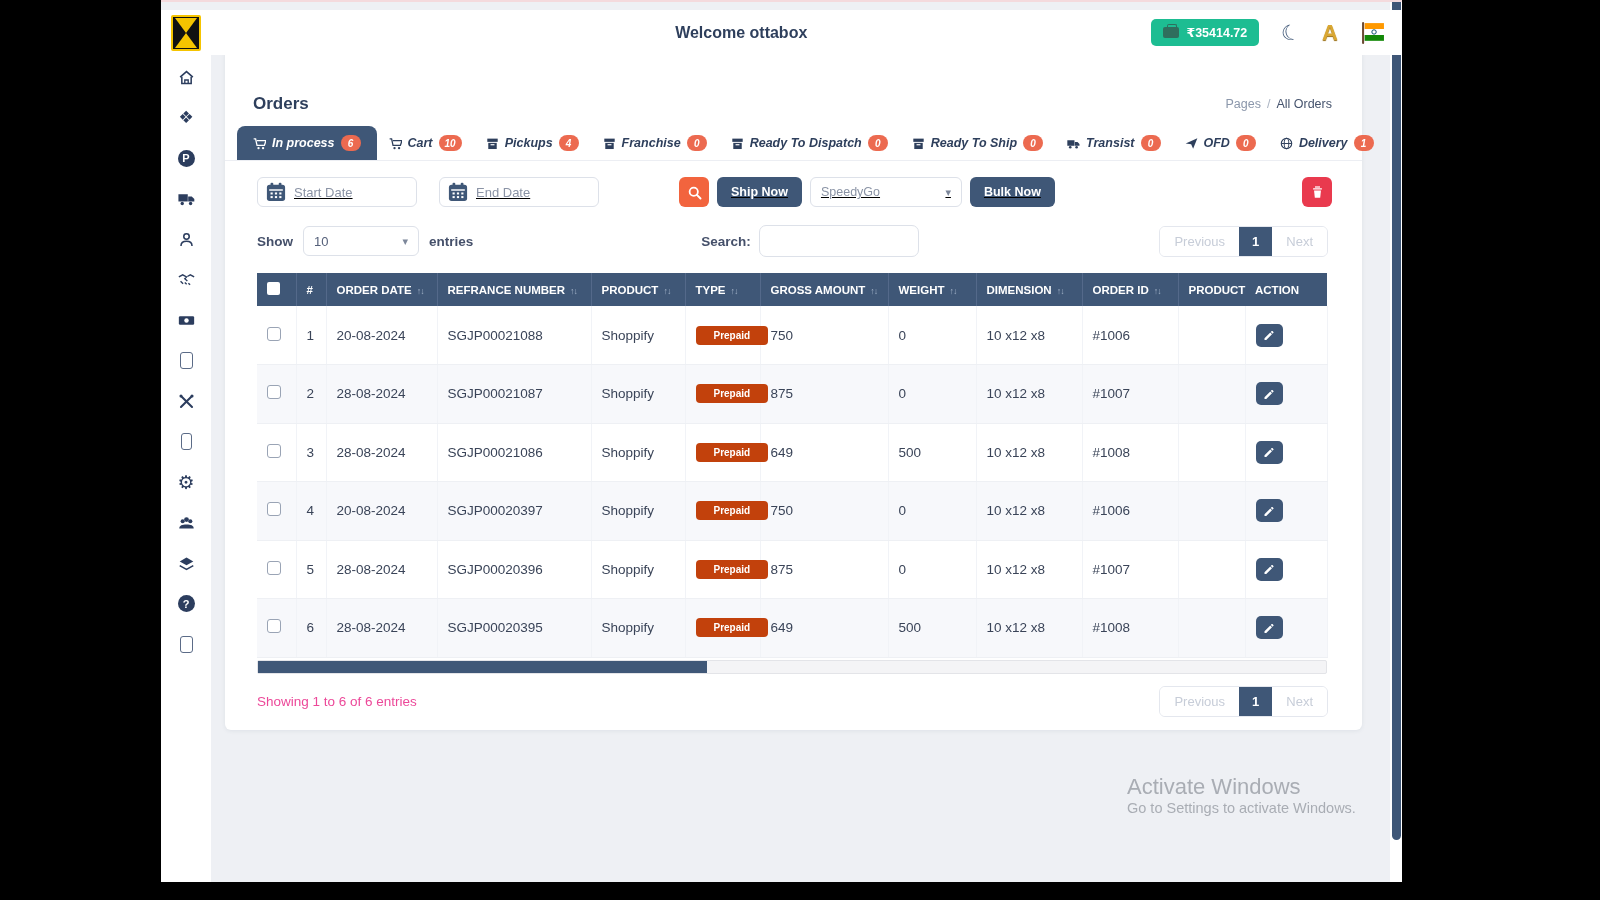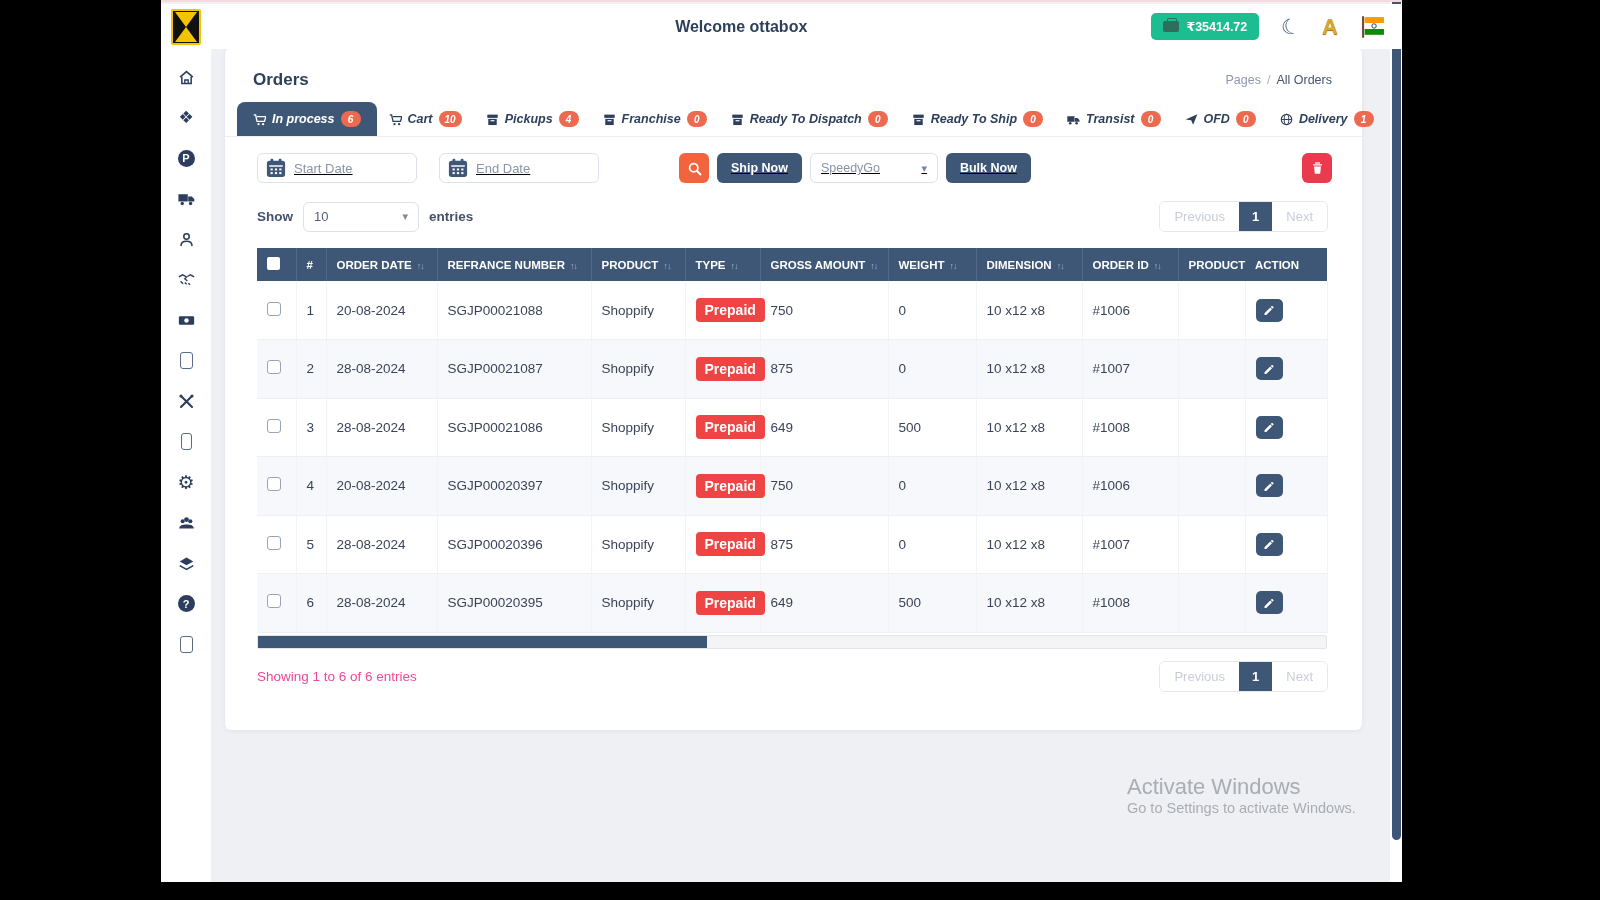--- a/index.html
+++ b/index.html
@@ -3,21 +3,21 @@
 <meta charset="utf-8">
 <style>
   * { margin:0; padding:0; box-sizing:border-box; }
   html,body { width:1600px; height:900px; background:#000; overflow:hidden;
     font-family:"Liberation Sans","DejaVu Sans",sans-serif; }
   .app { position:absolute; left:161px; top:0; width:1241px; height:882px;
     background:#eef0f4; overflow:hidden; }
   .top-accent { position:absolute; left:0; top:0; width:100%; height:2px; background:#f4dadd; z-index:9;}
 
   
-  .topbar { position:absolute; left:0; top:4px; width:100%; height:45px; background:#fff;
+  .topbar { position:absolute; left:0; top:10px; width:100%; height:45px; background:#fff;
     display:flex; align-items:center; z-index:5; }
   .logo-box { width:50px; display:flex; justify-content:center; }
   .logo { width:30px; height:36px; background:#111; border:2px solid #f5c400; border-radius:2px; position:relative; overflow:hidden;}
   .logo:before { content:""; position:absolute; left:2px; top:1px; border-left:11px solid transparent;
     border-right:11px solid transparent; border-top:15px solid #f5c400; }
   .logo:after  { content:""; position:absolute; left:2px; bottom:1px; border-left:11px solid transparent;
     border-right:11px solid transparent; border-bottom:15px solid #f5c400; }
   .topbar-title { flex:1; text-align:center; font-size:16px; font-weight:bold; color:#2e3f5c; padding-left:120px;}
   .topbar-right { display:flex; align-items:center; gap:22px; padding-right:16px; }
   .wallet-badge { background:#1dbd92; color:#fff; font-size:12.5px; font-weight:bold;
@@ -36,21 +36,21 @@
   .side-item svg { width:17px; height:17px; }
   .glyph-icon { font-size:17px; color:#2c3d5e; line-height:1; }
   .circle-ic { width:17px; height:17px; border-radius:50%; background:#2c3d5e; color:#fff;
     font-size:11px; font-weight:bold; display:flex; align-items:center; justify-content:center;}
   .rect-ic { width:13px; height:17px; border:1.6px solid #5b6b87; border-radius:3px; }
   .rect-ic.small { width:11px; }
 
   
   .card { position:absolute; left:64px; top:48px; width:1137px; height:682px; background:#fff;
     border-radius:6px; box-shadow:0 1px 4px rgba(40,60,90,.08); }
-  .card-head { display:flex; justify-content:space-between; align-items:center; padding:22px 30px 6px 28px; }
+  .card-head { display:flex; justify-content:space-between; align-items:center; padding:22px 30px 6px 28px;margin-top:24px; }
   .page-title { font-size:17px; font-weight:bold; color:#2e3f5c; }
   .breadcrumb { font-size:12.5px; color:#8b97ab; }
   .breadcrumb .crumb-current { color:#46546e; }
   .breadcrumb .crumb-sep { margin:0 6px; color:#aab3c2; }
 
   
   .tabs-wrap { padding:6px 24px 0 12px; border-bottom:1px solid #eceef3; }
   .tab-row { display:flex; align-items:center; }
   .tab-row.first { justify-content:space-between; }
   .tab-row.second { gap:46px; padding:2px 0 6px 16px; }
@@ -66,21 +66,21 @@
   .filterbar { display:flex; align-items:center; padding:16px 30px 0 32px;text-decoration:underline; }
   .date-input { display:flex; align-items:center; gap:8px; background:#fff; border:1px solid #dde1e9;
     border-radius:6px; height:30px; width:160px; padding:0 8px; margin-right:22px; }
   .date-input input { border:none; outline:none; font-size:13px; color:#444; width:100px; background:transparent;}
   .date-input input::placeholder { color:#8a93a5; }
   .btn { border:none; cursor:pointer; font-family:inherit; }
   .btn-search { width:30px; height:30px; border-radius:6px; background:#f2643e; display:flex;
     align-items:center; justify-content:center; margin-left:58px; }
   .btn-navy { background:#3f5777; color:#fff; font-size:12.5px; font-weight:bold; height:30px;
     padding:0 14px; border-radius:6px; margin-left:8px; }
-  .courier-select { display:flex; align-items:center; justify-content:space-between; width:128px; height:30px;
+  .courier-select { display:flex; align-items:center; justify-content:space-between; width:152px; height:30px;
     border:1px solid #dde1e9; border-radius:6px; background:#fff; margin-left:8px; padding:0 10px;
     font-size:12.5px; color:#8a93a5; cursor:pointer; }
   .btn-trash { width:30px; height:30px; border-radius:6px; background:#e93a4e; display:flex;
     align-items:center; justify-content:center; margin-left:auto; }
 
   
   .controls { display:flex; align-items:center; padding:18px 34px 0 32px; }
   .ctl-label { font-size:13.5px; color:#45506a;font-weight:bold; }
   .len-select { display:flex; align-items:center; justify-content:space-between; width:116px; height:30px;
     border:1px solid #dde1e9; border-radius:6px; background:#fff; margin:0 10px; padding:0 10px;
@@ -99,22 +99,22 @@
   thead th { background:#3f5777; color:#fff; font-size:11.5px; font-weight:bold; text-align:left;
     height:33px; padding:0 10px; border-right:1px solid #54698a; white-space:nowrap; }
   thead th:last-child { border-right:none; }
   .sort-ic { color:#9fb0c6; font-size:9px; letter-spacing:-1px; margin-left:5px; }
   tbody td { font-size:13.5px; color:#3a4458; height:58.5px; padding:0 10px; vertical-align:middle;
     border-bottom:1px solid #eef0f4; border-right:1px solid #f1f3f7; background:#fff; white-space:nowrap;}
   tbody tr:nth-child(even) td { background:#f7f8fb; }
   .hdr-check, .row-check { appearance:none; -webkit-appearance:none; cursor:pointer; }
   .hdr-check { width:13px; height:13px; background:#fff; border-radius:2px; }
   .row-check { width:14px; height:14px; border:1.5px solid #9aa4b5; border-radius:3px; background:#fff; }
-  .type-badge { background:#ef4444; color:#fff; font-size:14px; font-weight:bold;
-    padding:4px 9px; border-radius:4px; display:inline-block; }
+  .type-badge { background:#c2410c; color:#fff; font-size:10px; font-weight:bold;
+    padding:4px 18px; border-radius:4px; display:inline-block; }
   .edit-btn { width:27px; height:23px; background:#3f5777; border-radius:5px; border:none;
     display:flex; align-items:center; justify-content:center; cursor:pointer; }
   .edit-btn svg { width:12px; height:12px; }
 
   
   .hscroll { width:1070px; height:14px; background:#f4f4f6; border:1px solid #e3e4e8;
     border-radius:2px; margin:2px 0 0 0; position:relative; cursor:pointer;}
   .hscroll .thumb { position:absolute; left:0; top:0; height:12px; width:42%; background:#3f5777; }
 
   
@@ -427,20 +427,24 @@
         </button>
     </div>
 
     <div class="controls">
       <span class="ctl-label">Show</span>
       <div class="len-select">
         <span>10</span>
         <span class="caret">▾</span>
       </div>
       <span class="ctl-label">entries</span>
+      <div class="search-wrap">
+        <span class="ctl-label">Search:</span>
+        <input type="text" style="">
+      </div>
       <div class="pager">
         <span class="pg">Previous</span>
         <span class="pg page-num">1</span>
         <span class="pg">Next</span>
       </div>
     </div>
 
     <div class="table-zone">
       <table>
         <colgroup>

